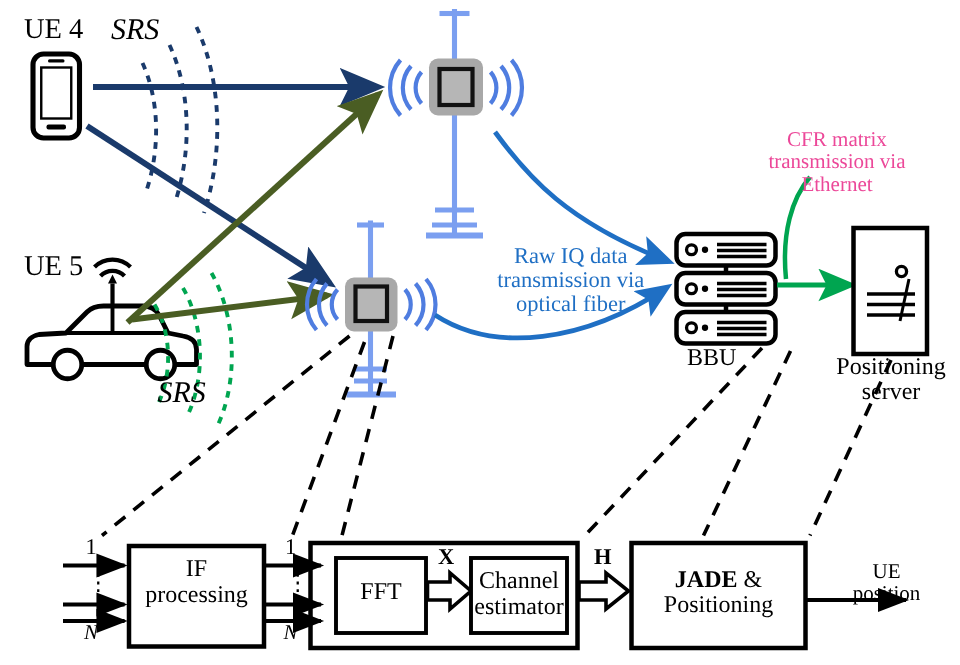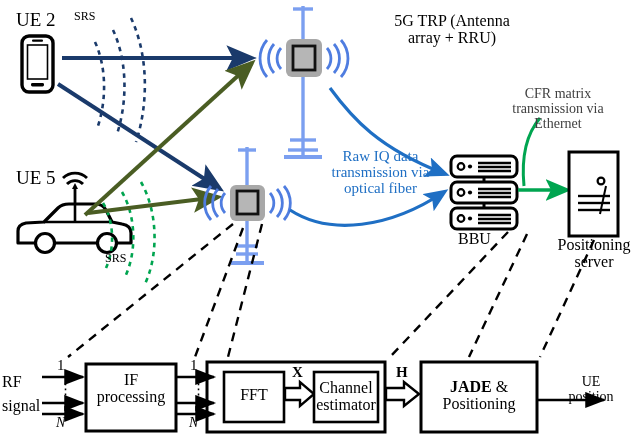--- a/index.html
+++ b/index.html
@@ -2,24 +2,24 @@
 <html><head>
 <meta charset="utf-8">
 <style>
   html,body{margin:0;padding:0;background:#fff;}
   body{width:640px;height:443px;overflow:hidden;
        font-family:"Liberation Serif","DejaVu Serif",serif;color:#000;}
   #stage{position:relative;width:640px;height:443px;}
   svg#scene{position:absolute;left:0;top:0;width:640px;height:443px;}
   .lbl{position:absolute;line-height:1.08;white-space:pre;}
   .t-ue{font-size:19px;}
-  .t-srs{font-size:12px;}
+  .t-srs{font-size:20px;font-style:italic;}
   .t-trp{font-size:16px;text-align:center;}
-  .t-iq{font-size:15px;color:#1f6fc4;text-align:center;}
-  .t-cfr{font-size:14px;color:#404040;text-align:center;}
+  .t-iq{font-size:15px;color:#1f6fc4;text-align:center;margin-top:15px;}
+  .t-cfr{font-size:14px;color:#ec4899;text-align:center;}
   .t-bbu{font-size:16px;}
   .t-ps{font-size:16px;text-align:center;}
   .t-blk{font-size:16px;text-align:center;}
   .t-sm{font-size:15px;}
   .t-it{font-style:italic;font-size:14px;}
   .t-bold{font-weight:bold;font-size:15px;}
   .t-rf{font-size:16px;}
   .t-uep{font-size:14px;text-align:center;line-height:1.05;margin-top:11px;}
   .dots{font-size:15px;letter-spacing:0;}
 </style>
@@ -208,39 +208,37 @@
 
   <rect x="314" y="372" width="64" height="50" fill="#fff" stroke="#000" stroke-width="2.6"></rect>
 
   <path d="M386,388 L404,388 L404,382 L419,394 L404,406 L404,400 L386,400 Z" fill="#fff" stroke="#000" stroke-width="2.4"></path>
 
   <rect x="421" y="362" width="116" height="70" fill="#fff" stroke="#000" stroke-width="3"></rect>
 
   <line x1="537" y1="400" x2="604" y2="400" stroke="#000" stroke-width="2.6" marker-end="url(#blkArrow)"></line>
 </svg>
 
-<div class="lbl t-ue" style="left:16px;top:10px;">UE 2</div>
+<div class="lbl t-ue" style="left:16px;top:10px;">UE 4</div>
 
 <div class="lbl t-srs" style="left:74px;top:10px;">SRS</div>
 
 <div class="lbl t-ue" style="left:16px;top:168px;">UE 5</div>
 
 <div class="lbl t-srs" style="left:105px;top:252px;">SRS</div>
 
-<div class="lbl t-trp" style="left:352px;top:12px;width:200px;">5G TRP (Antenna<br>array + RRU)</div>
 
 <div class="lbl t-iq" style="left:313px;top:148px;width:135px;">Raw IQ data<br>transmission via<br>optical fiber</div>
 
 <div class="lbl t-cfr" style="left:494px;top:86px;width:128px;">CFR matrix<br>transmission via<br>Ethernet</div>
 
 <div class="lbl t-bbu" style="left:458px;top:230px;">BBU</div>
 
 <div class="lbl t-ps" style="left:538px;top:236px;width:112px;">Positioning<br>server</div>
 
-<div class="lbl t-rf" style="left:2px;top:370px;width:42px;text-align:left;line-height:1.5;">RF<br>signal</div>
 
 <div class="lbl t-sm" style="left:57px;top:357px;">1</div>
 <div class="lbl dots" style="left:58px;top:381px;">⋮</div>
 <div class="lbl t-it" style="left:56px;top:415px;">N</div>
 
 <div class="lbl t-blk" style="left:86px;top:371px;width:90px;">IF<br>processing</div>
 
 <div class="lbl t-sm" style="left:190px;top:357px;">1</div>
 <div class="lbl dots" style="left:191px;top:381px;">⋮</div>
 <div class="lbl t-it" style="left:189px;top:415px;">N</div>

